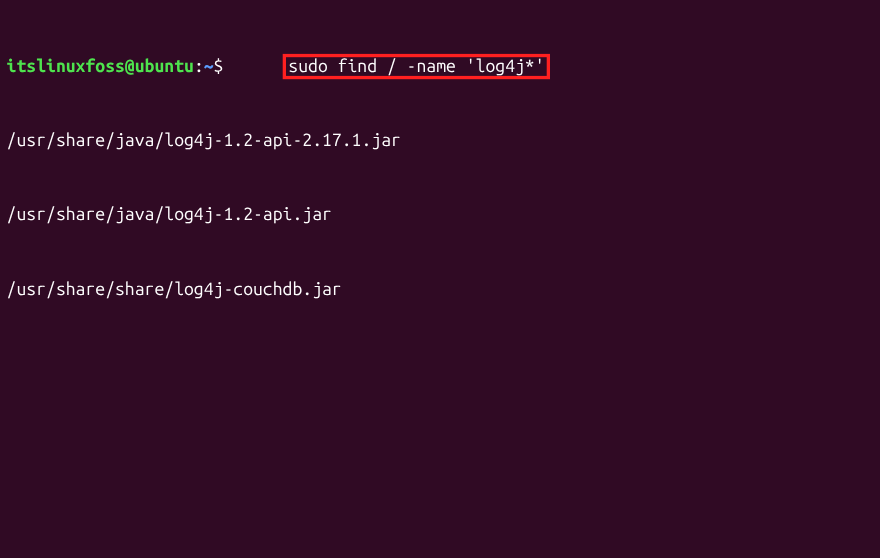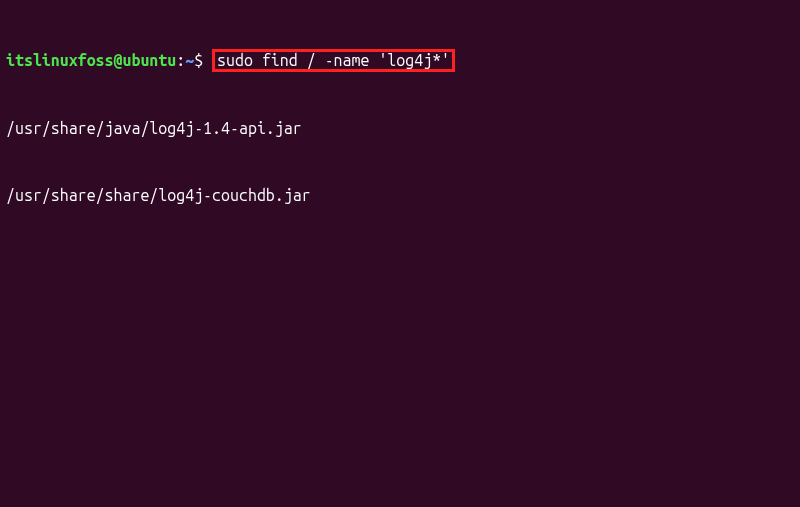--- a/index.html
+++ b/index.html
@@ -33,35 +33,37 @@
     font-weight: bold;
   }
   .prompt-dollar {
     color: #ffffff;
   }
   .command-highlight {
     border: 3px solid #ff2020;
     padding: 0 2px;
     display: inline-block;
     line-height: 1.1;
+    margin-left: 45px;
   }
   .command-text {
     color: #ffffff;
   }
   .output-line {
     color: #ffffff;
     display: block;
   }
 </style>
 </head>
 <body>
 
 <div class="terminal">
   <div><span class="prompt-user">itslinuxfoss@ubuntu</span><span class="prompt-colon">:</span><span class="prompt-path">~</span><span class="prompt-dollar">$ </span><span class="command-highlight"><span class="command-text">sudo find / -name 'log4j*'</span></span></div>
-  <span class="output-line">/usr/share/java/log4j-1.4-api.jar</span>
+  <span class="output-line">/usr/share/java/log4j-1.2-api-2.17.1.jar</span>
+  <span class="output-line">/usr/share/java/log4j-1.2-api.jar</span>
   <span class="output-line">/usr/share/share/log4j-couchdb.jar</span>
   
   
   
   
   
   
   
   
   

